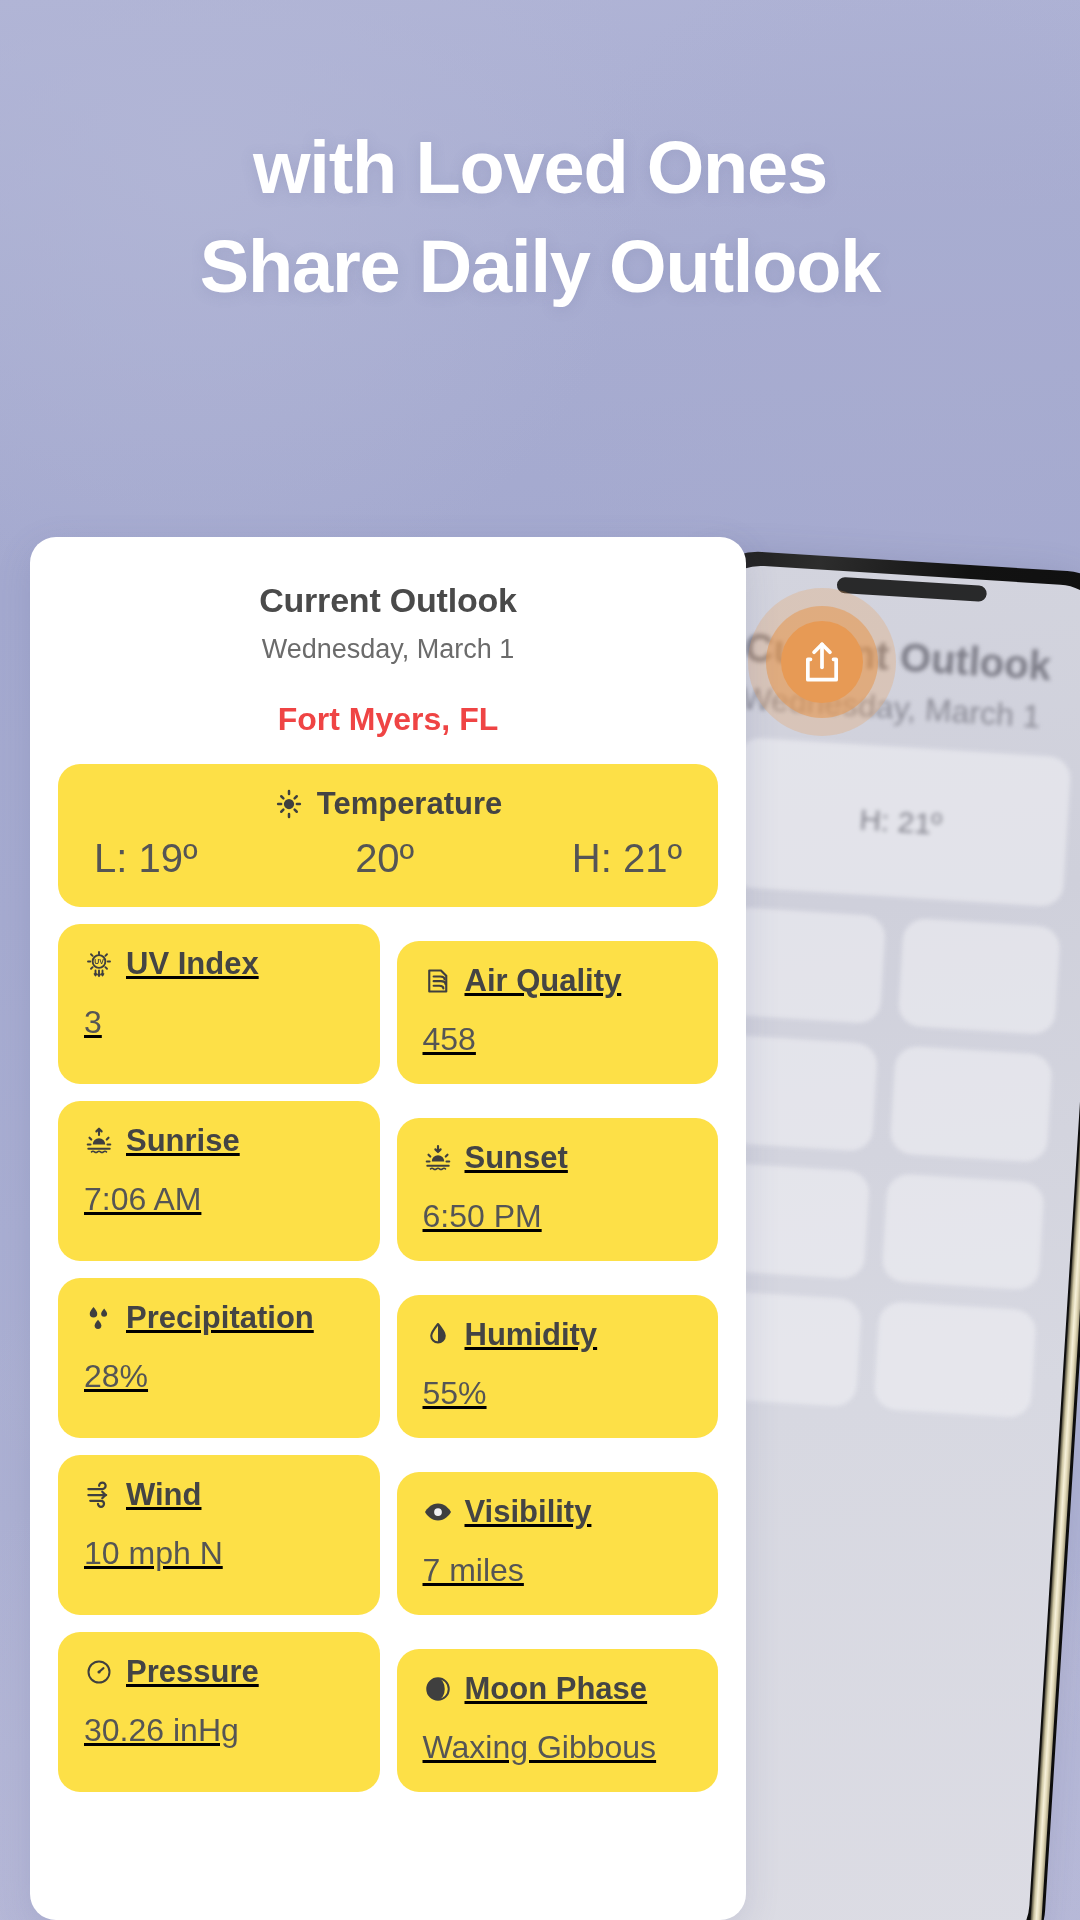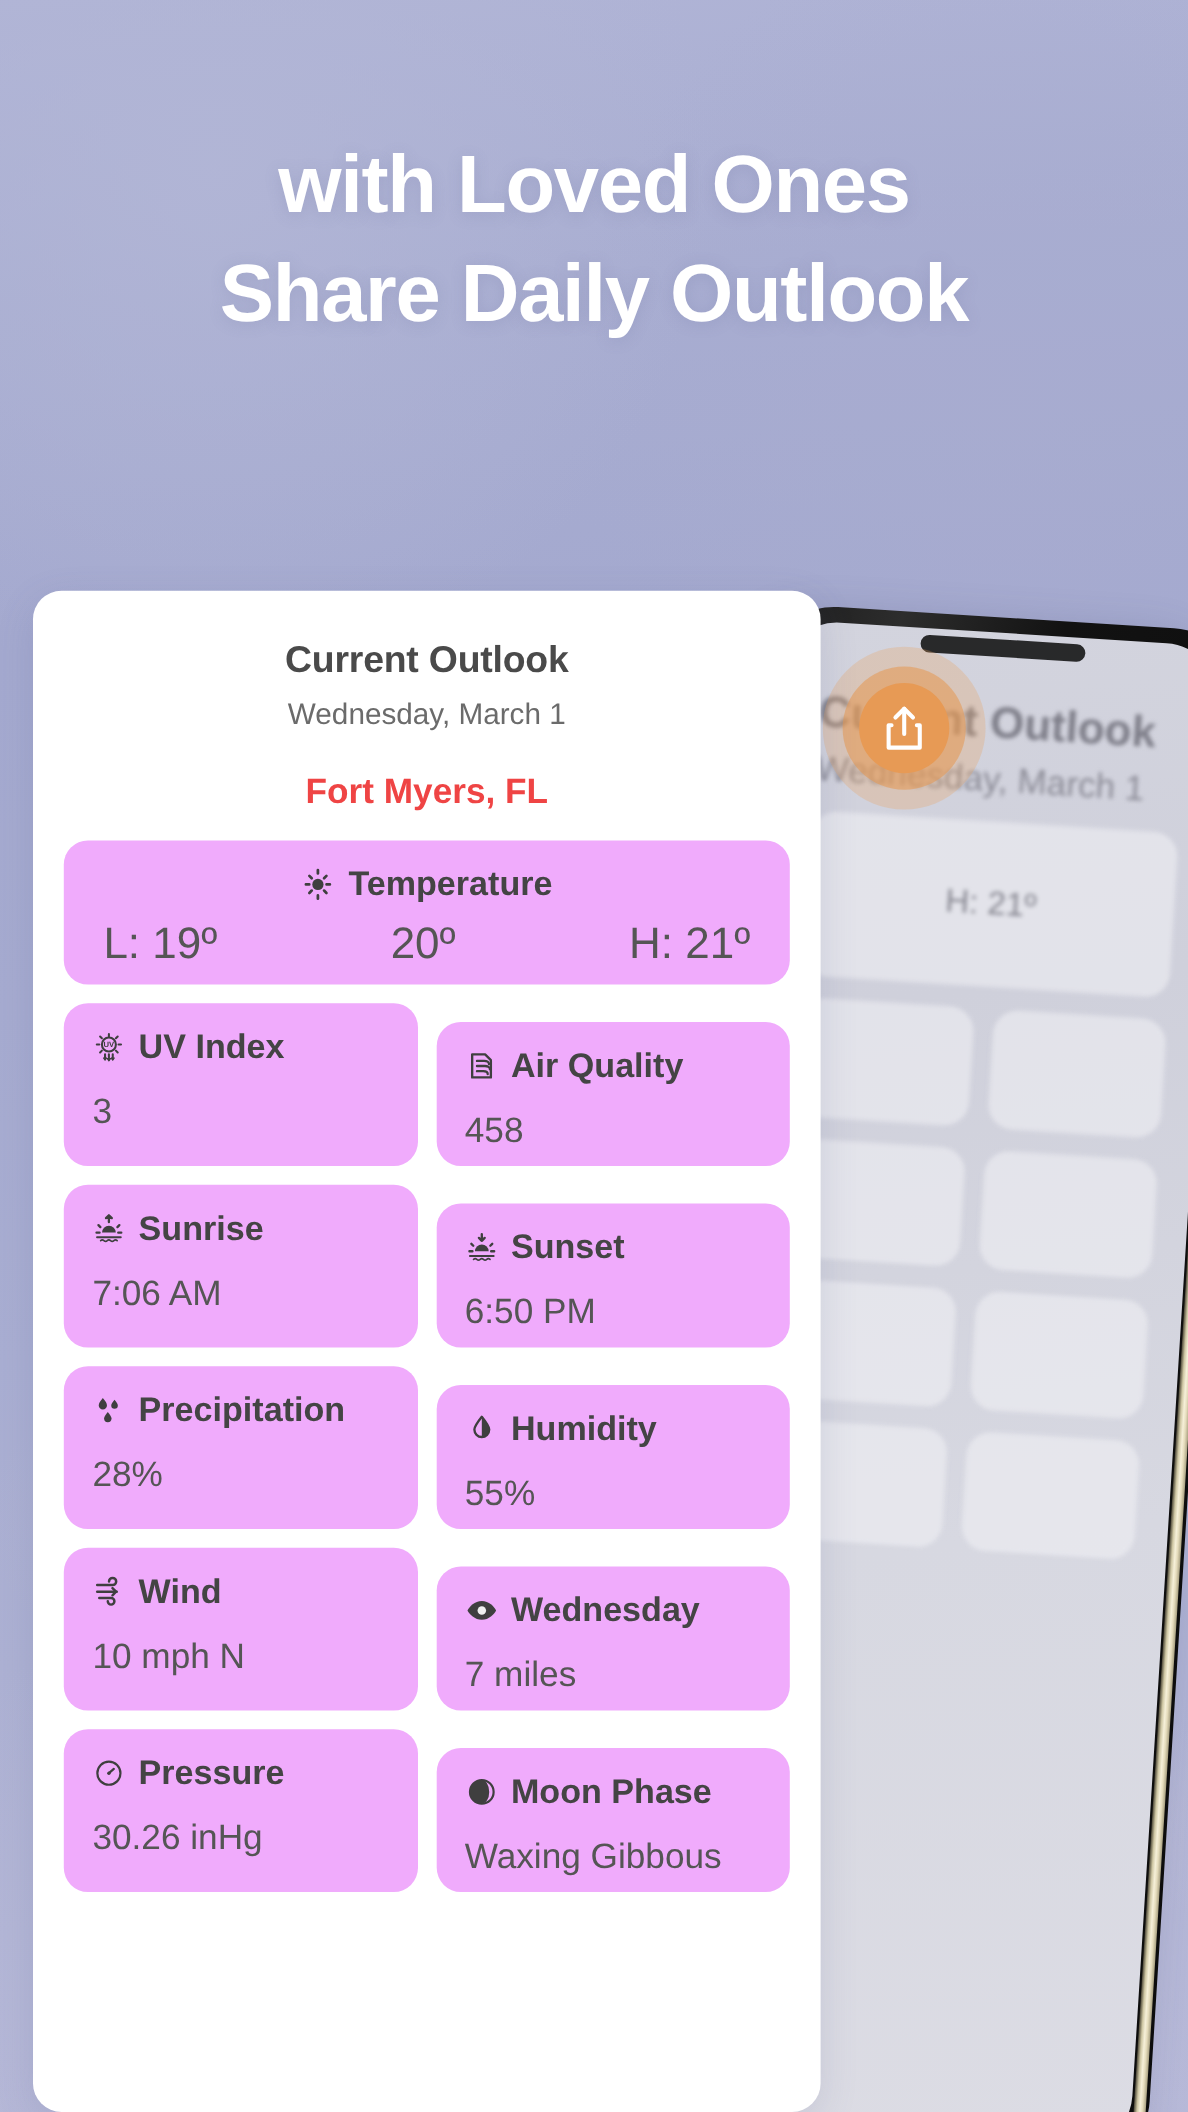--- a/index.html
+++ b/index.html
@@ -144,41 +144,41 @@
   }
   .card-loc{
     text-align:center;
     font-size:32px; font-weight:bold; color:#ef4444;
     margin-top:36px;
   }
 
   .tiles{ padding:26px 28px 0 28px; }
 
   .tile{
-    background:#f0abfc;
+    background:#fde047;
     border-radius:22px;
-    padding:22px 26px 14px 26px;
+    padding:22px 26px 26px 26px;
   }
   .tile + .tile, .row + .row, .row + .tile, .tile + .row{ margin-top:17px; }
 
   
   .temp-head{
     display:flex; align-items:center; justify-content:center; gap:13px;
     margin-bottom:14px;
   }
   .temp-head .lbl{ font-size:31px; font-weight:bold; color:#444; }
   .temp-vals{
     display:flex; align-items:center; justify-content:space-between;
     font-size:40px; color:#555; font-weight:normal;
     padding:0 10px;
   }
   .temp-vals .mid{ flex:0 0 auto; }
 
   .row{ display:flex; gap:17px; }
-  .row .tile{ flex:1 1 0; min-width:0; }
+  .row .tile{ flex:1 1 0; min-width:0;text-decoration:underline; }
 
   .tile-head{ display:flex; align-items:center; gap:12px; }
   .tile-head .lbl{
     font-size:31px; font-weight:bold; color:#444;
     white-space:nowrap;
   }
   .tile-val{
     font-size:32px; color:#555; font-weight:normal;
     margin-top:22px; white-space:nowrap;
   }
@@ -378,21 +378,21 @@
       </div>
 
       <div class="tile">
         <div class="tile-head">
           <span class="ico">
             <svg width="30" height="30" viewBox="0 0 24 24" fill="#3f3f3f" stroke="none">
               <path d="M12 5.2C6.9 5.2 2.9 9.4 1.6 12c1.3 2.6 5.3 6.8 10.4 6.8S21.1 14.6 22.4 12C21.1 9.4 17.1 5.2 12 5.2z"></path>
               <circle cx="12" cy="12" r="3.1" fill="#f0f0f0"></circle>
             </svg>
           </span>
-          <span class="lbl">Wednesday</span>
+          <span class="lbl">Visibility</span>
         </div>
         <div class="tile-val">7 miles</div>
       </div>
     </div>
 
     <div class="row">
       <div class="tile">
         <div class="tile-head">
           <span class="ico">
             <svg width="30" height="30" viewBox="0 0 24 24" fill="none" stroke="#3f3f3f" stroke-width="1.6" stroke-linecap="round">

